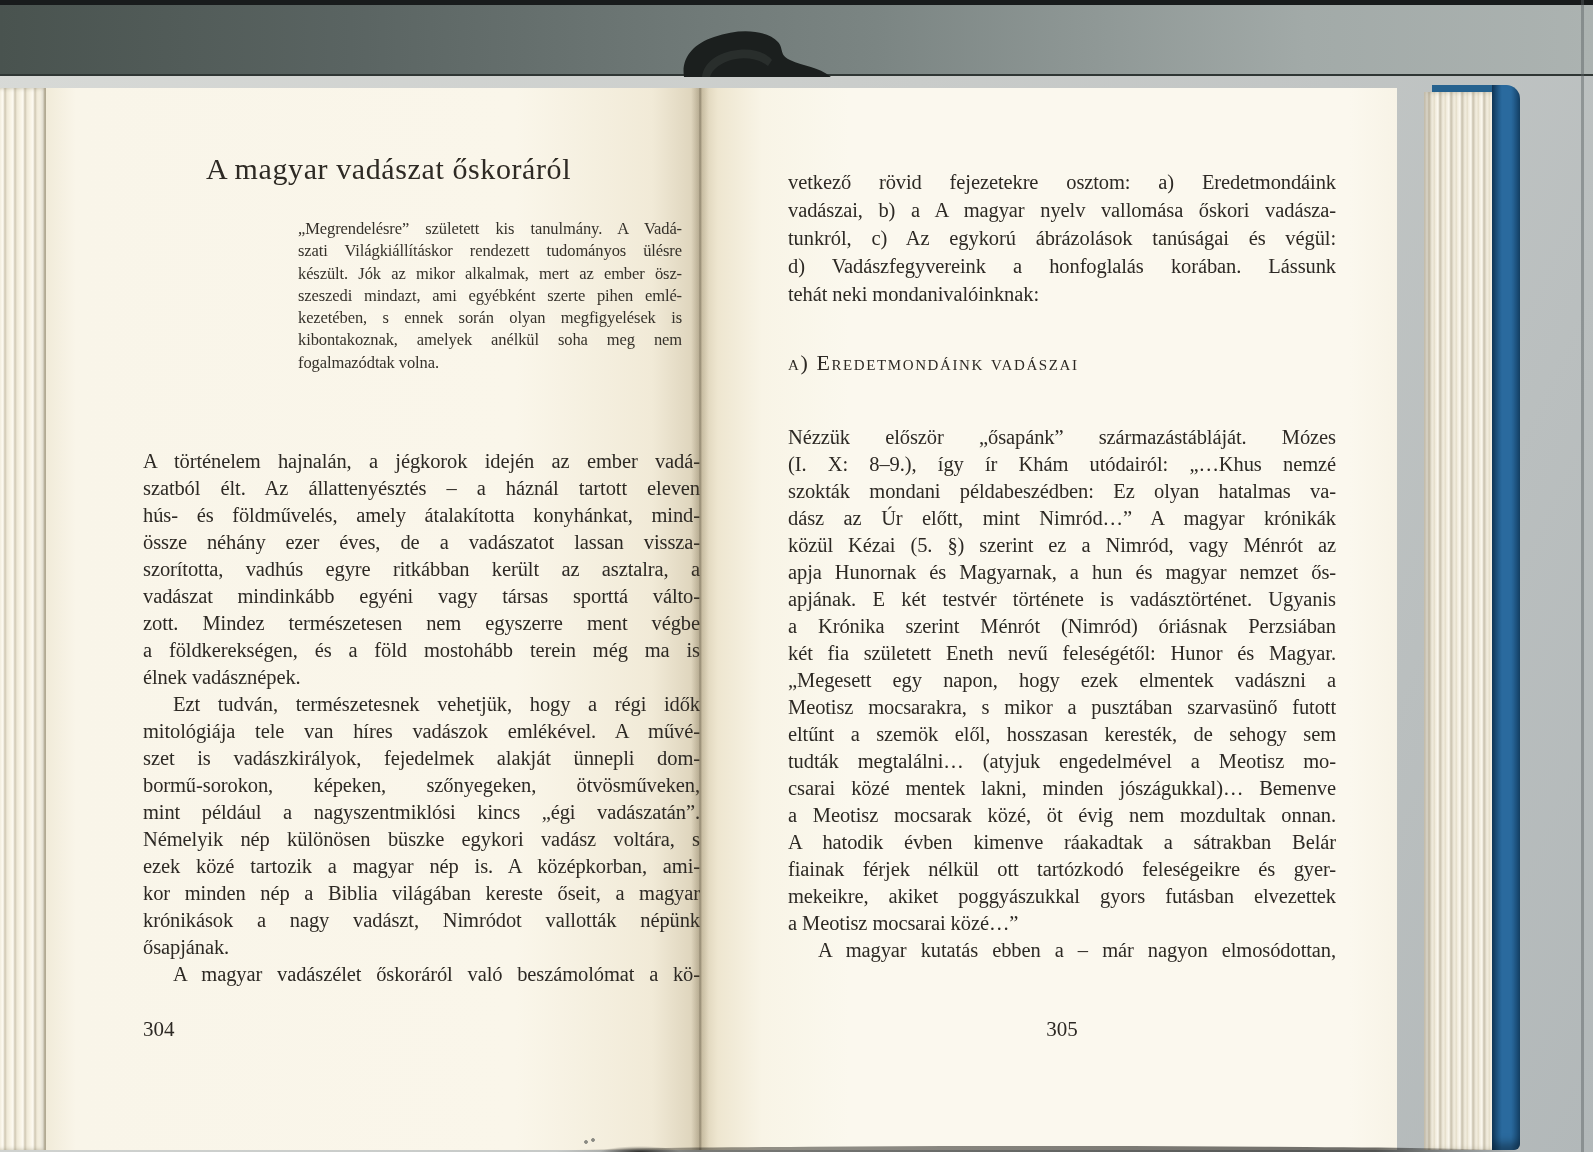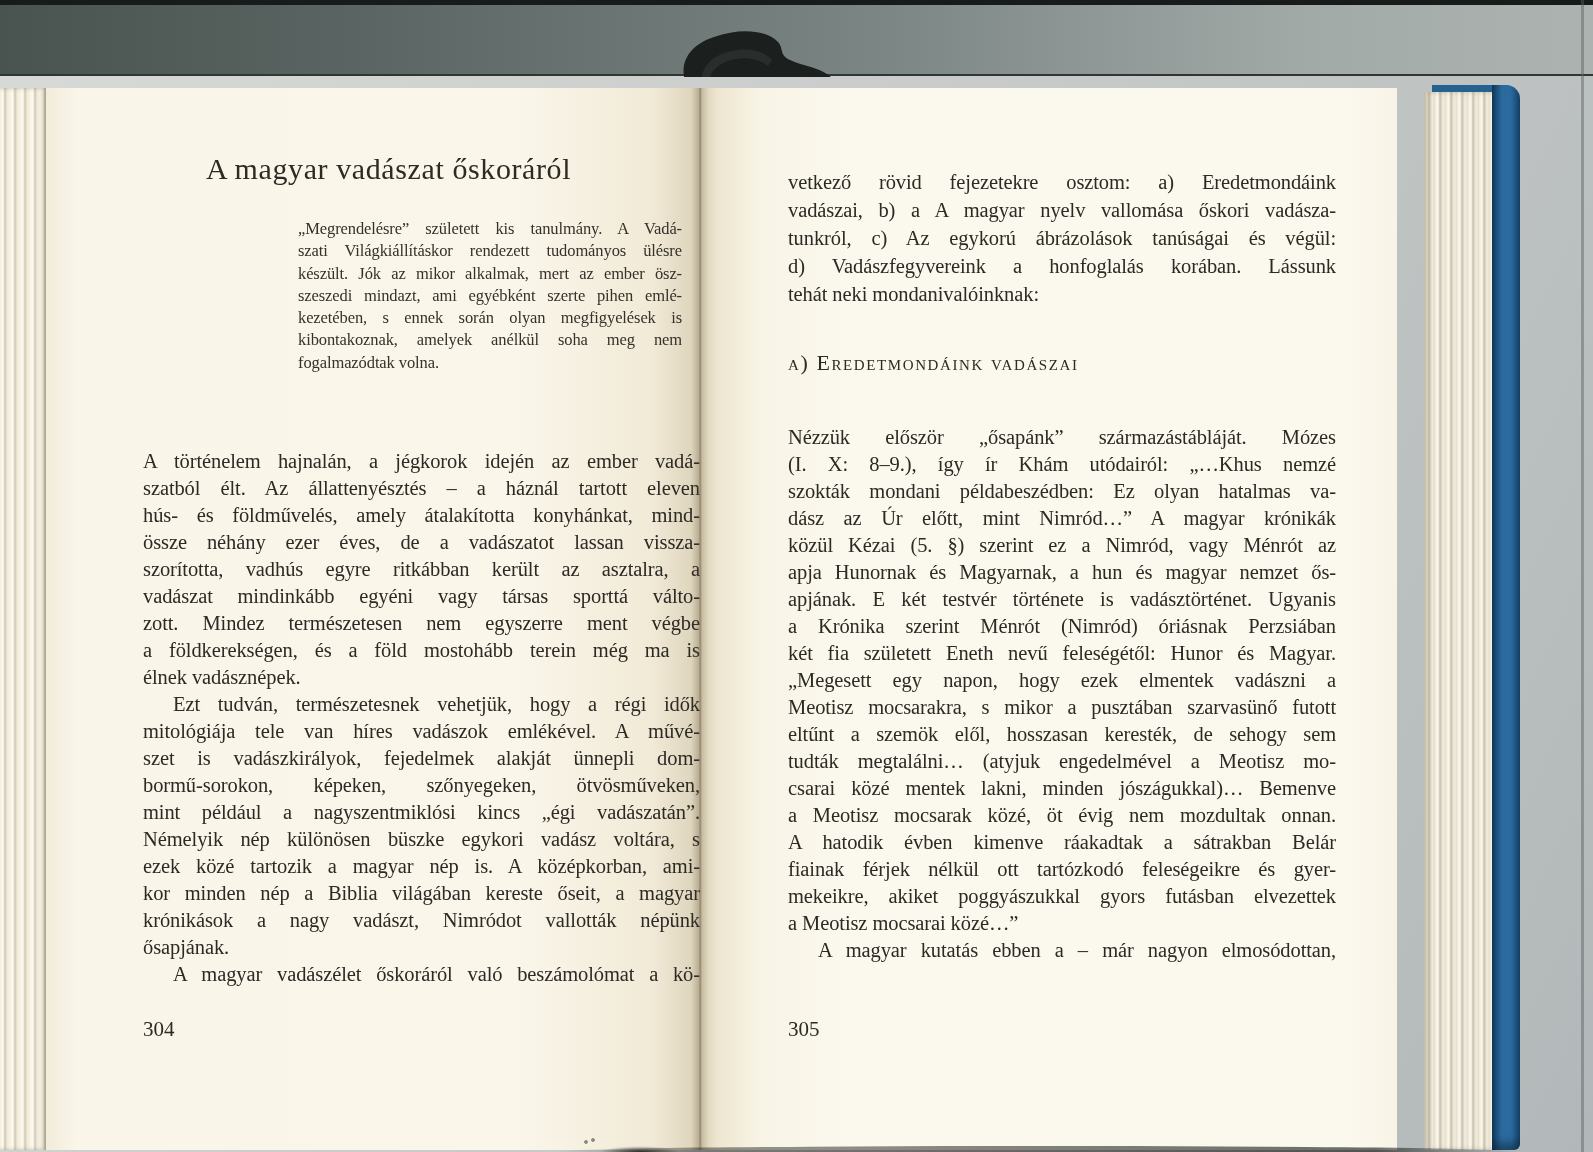--- a/index.html
+++ b/index.html
@@ -51,21 +51,21 @@
   .body-left{position:absolute;left:97px;top:360px;width:557px;font-size:20.5px;line-height:27px;}
   .body-left .tline{height:27px;}
   .opening{position:absolute;left:88px;top:80px;width:548px;font-size:20.5px;line-height:28px;}
   .opening .tline{height:28px;}
   .heading{position:absolute;left:88px;top:262px;width:548px;text-align:left;
         font-variant:small-caps;font-size:22px;letter-spacing:1.6px;}
   .body-right{position:absolute;left:88px;top:324px;width:548px;font-size:20.5px;line-height:27px;margin-top:12px;}
   .body-right .tline{height:27px;}
   .pagenum{position:absolute;top:929px;font-size:21px;}
   .pagenum.pl{left:97px;}
-  .pagenum.pr{left:88px;width:548px;text-align:left;}
+  .pagenum.pr{left:88px;width:548px;text-align:center;}
 </style>
 </head>
 <body>
 
 <div class="scan">
 
   <div class="top-band"></div>
   <div class="scan-edge-line"></div>
 
   <div class="book">

